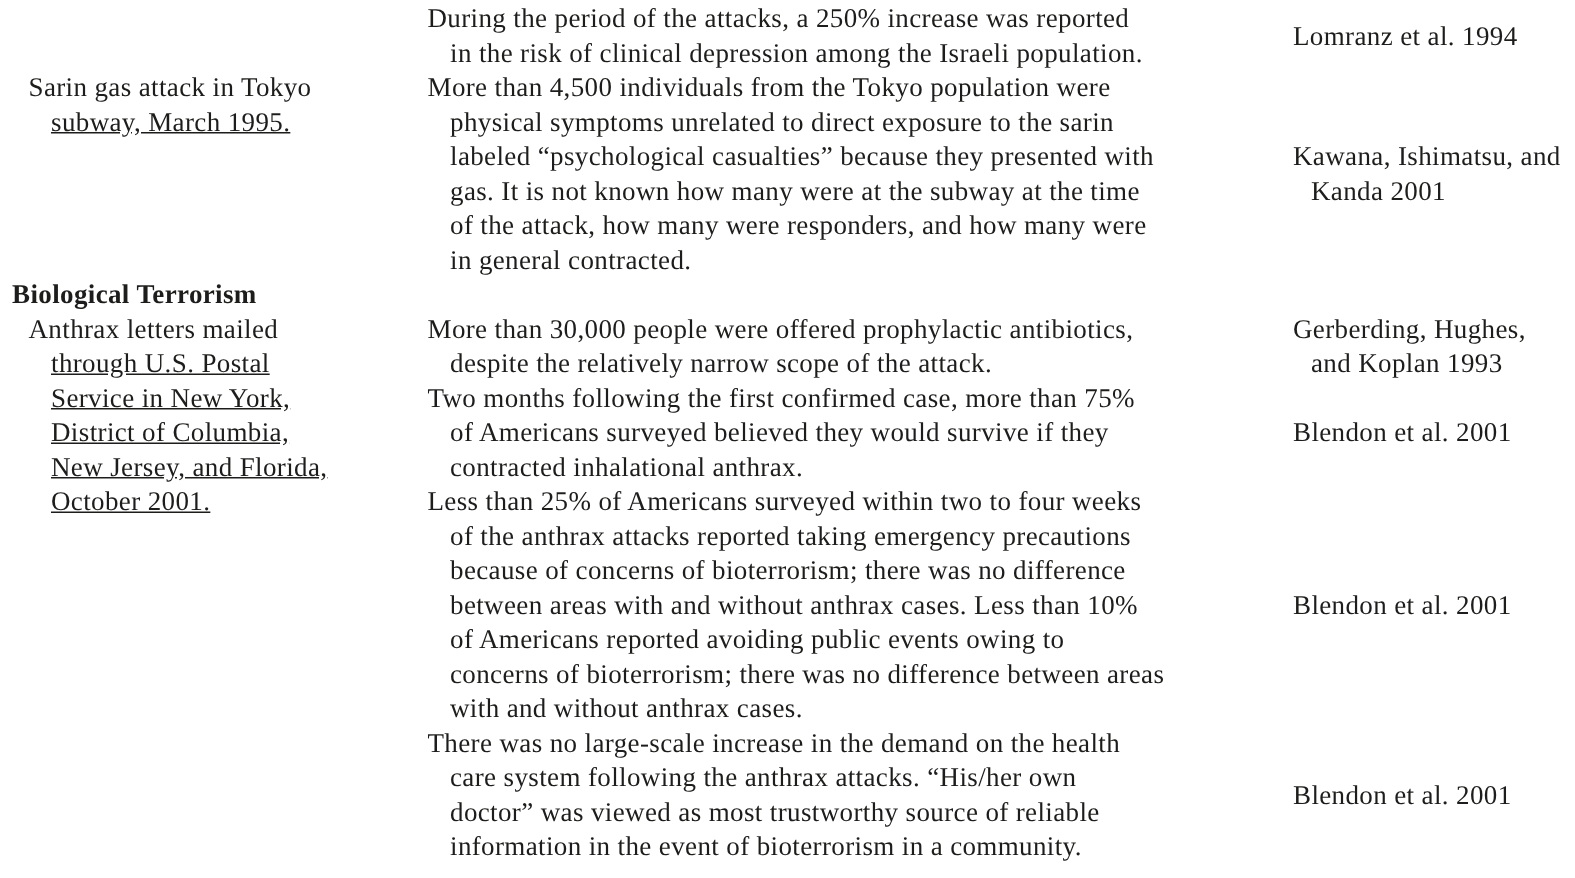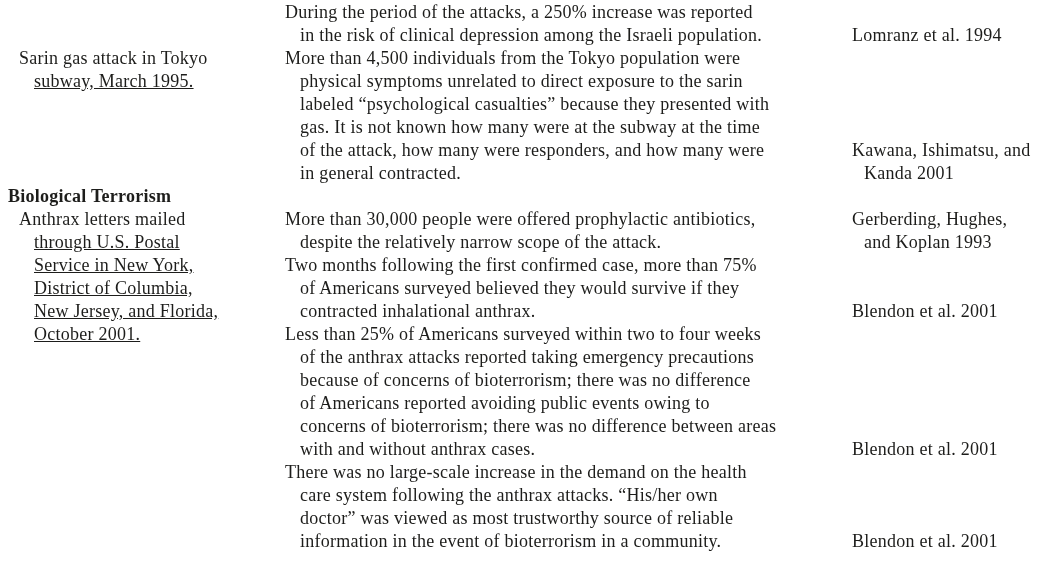--- a/index.html
+++ b/index.html
@@ -21,21 +21,21 @@
     white-space: nowrap;
   }
   .group { display: flex; align-items: flex-start; }
   .col-event {
     width: 285px;
     flex: none;
     box-sizing: border-box;
     padding-left: 19px;
   }
   .col-findings { flex: 1; min-width: 0; }
-  .finding-row { display: flex; align-items: flex-end; }
+  .finding-row { display: flex; align-items: center; gap: 10px; }
   .finding-text {
     width: 567px;
     flex: none;
     box-sizing: border-box;
   }
   .citation { flex: 1; min-width: 0; }
   .line { white-space: nowrap; }
   .col-event .line.cont   { padding-left: 15px; text-decoration: underline; }
   .finding-text .line.cont{ padding-left: 15px; }
   .citation .line.cont    { padding-left: 12px; }
@@ -109,20 +109,21 @@
           </div>
           <div class="citation">
             <div class="line">Blendon et al. 2001</div>
           </div>
         </div>
         <div class="finding-row">
           <div class="finding-text">
             <div class="line">Less than 25% of Americans surveyed within two to four weeks</div>
             <div class="line cont">of the anthrax attacks reported taking emergency precautions</div>
             <div class="line cont">because of concerns of bioterrorism; there was no difference</div>
+            <div class="line cont">between areas with and without anthrax cases. Less than 10%</div>
             <div class="line cont">of Americans reported avoiding public events owing to</div>
             <div class="line cont">concerns of bioterrorism; there was no difference between areas</div>
             <div class="line cont">with and without anthrax cases.</div>
           </div>
           <div class="citation">
             <div class="line">Blendon et al. 2001</div>
           </div>
         </div>
         <div class="finding-row">
           <div class="finding-text">

